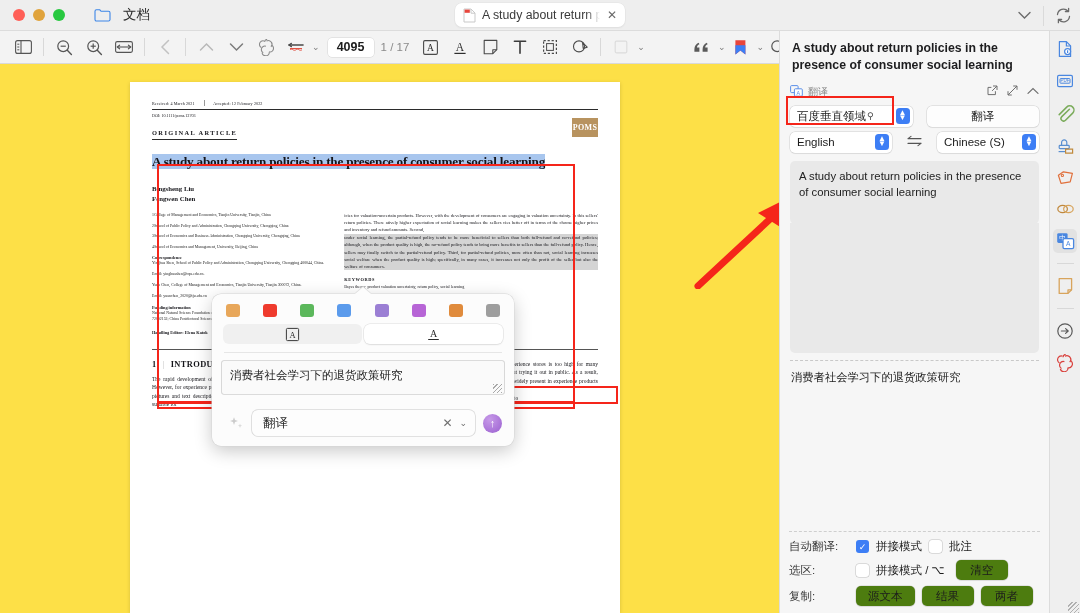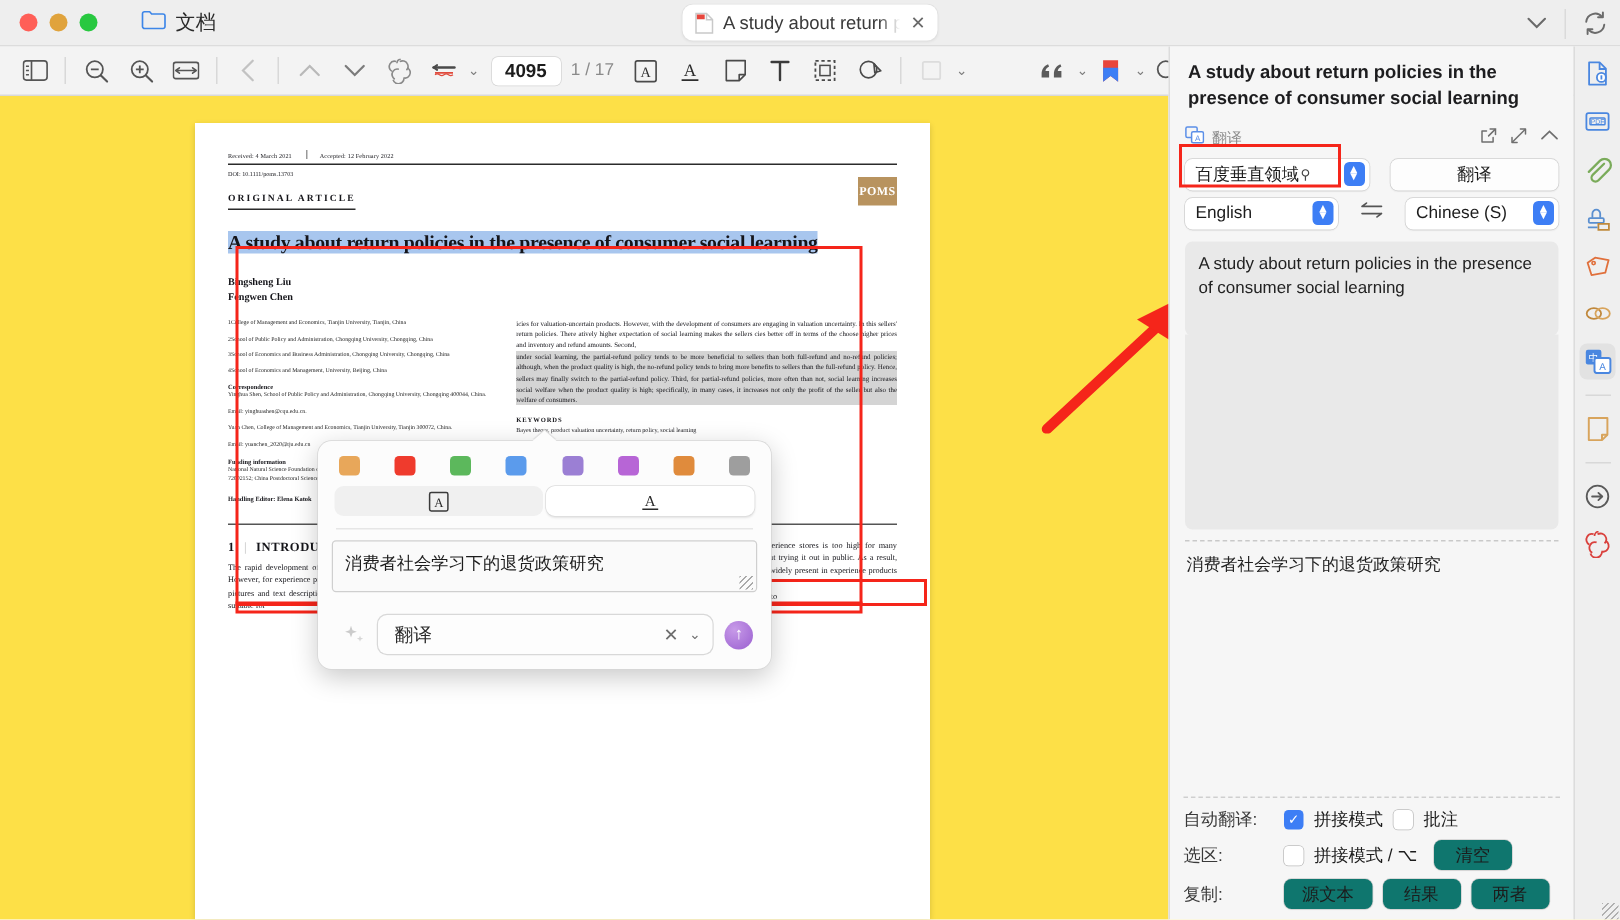--- a/index.html
+++ b/index.html
@@ -15,21 +15,21 @@
     position:absolute; left:0; top:0; width:1080px; height:31px;
     background:#eeeeee; border-bottom:1px solid #dcdcdc;
     display:flex; align-items:center;
   }
   .traffic{ display:flex; gap:8px; margin-left:13px; align-items:center;}
   .tl{ width:12px;height:12px;border-radius:50%; }
   .tl.r{ background:#ff5f57; }
   .tl.y{ background:#e0a33c; }
   .tl.g{ background:#28c840; }
 
-  .doc-folder{ display:flex; align-items:flex-start; gap:6px; margin-left:29px; }
+  .doc-folder{ display:flex; align-items:center; gap:12px; margin-left:29px; }
   .folder-ico{ width:17px; height:14px; position:relative; }
   .folder-ico svg{ display:block; }
   .doc-folder-label{ font-size:13.5px; color:#2b2b2b; }
 
   .tabstrip{ position:absolute; left:50%; transform:translateX(-50%); top:3px; }
   .tab{
     display:flex; align-items:center; gap:6px;
     background:#fff; border-radius:7px; height:24px; padding:0 8px 0 8px;
     box-shadow:0 0 0 0.5px #e1e1e1, 0 1px 2px rgba(0,0,0,.07);
     min-width:170px;
@@ -204,21 +204,21 @@
   .rp-dash{ border-top:1px dashed #c9c9c9; margin:7px 10px 0 10px; }
   .rp-result{ padding:8px 11px 0 11px; font-size:11.3px; color:#222; line-height:1.45; }
   .rp-bottom{ position:absolute; left:0; bottom:0; width:269px; padding:0 9px 7px 9px; }
   .rp-sep{ border-top:1px dashed #cfcfcf; margin-bottom:7px; }
   .brow{ display:flex; align-items:center; gap:7px; margin-bottom:6px; }
   .brow .lab{ font-size:11.5px; color:#3a3a3a; width:60px; flex:none; }
   .cbx{ width:13px;height:13px;border-radius:3px; background:#fff;
         box-shadow:0 0 0 .5px #bdbdbd; display:flex;align-items:center;justify-content:center; }
   .cbx.on{ background:#3d7ef5; box-shadow:none; color:#fff; font-size:9px; }
   .cbl{ font-size:11.5px; color:#1c1c1c; }
-  .sbtn{ height:20px; min-width:52px; padding:0 12px; background:#0f766e; border-radius:5px;
+  .sbtn{ height:20px; min-width:52px; padding:0 12px; background:#4d7c0f; border-radius:5px;
          box-shadow:0 0 0 .5px #cfcfcf, 0 .5px 1px rgba(0,0,0,.06);
          display:flex;align-items:center;justify-content:center; font-size:11.5px; color:#1c1c1c; }
 
   
   .rail{
     position:absolute; left:1049px; top:31px; width:31px; height:582px;
     background:#efefef; border-left:1px solid #dcdcdc;
     display:flex; flex-direction:column; align-items:center; padding-top:6px; gap:8px;
   }
   .rail .ri{ width:24px;height:24px; display:flex;align-items:center;justify-content:center; border-radius:5px;}

